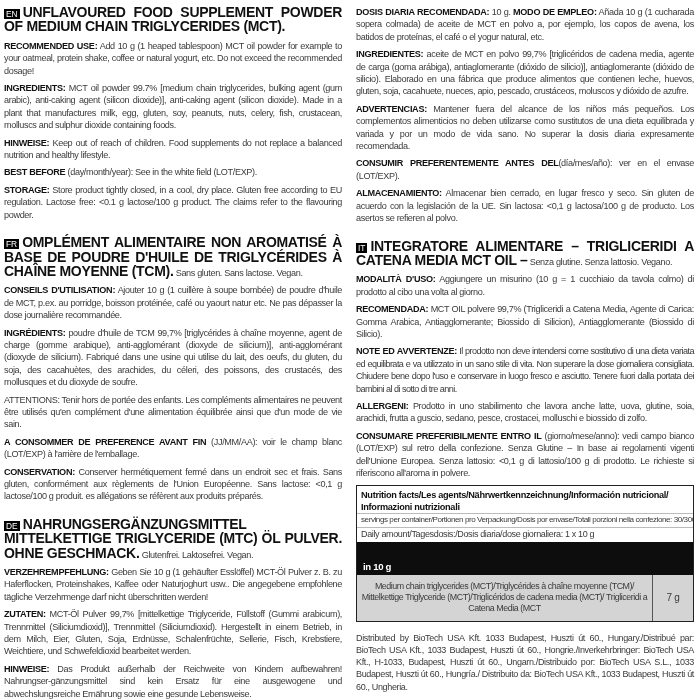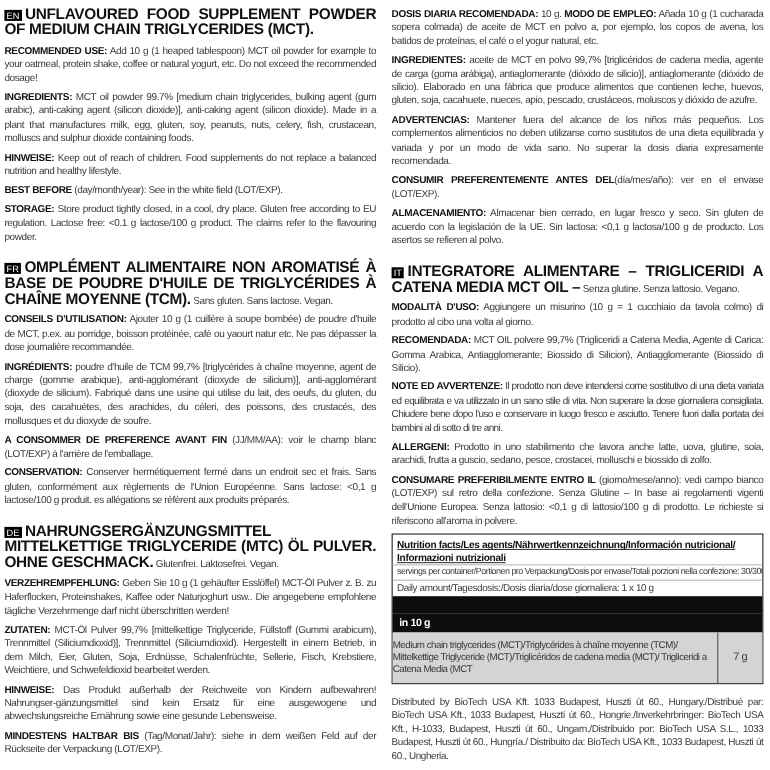--- a/index.html
+++ b/index.html
@@ -8,30 +8,30 @@
   .col { position:absolute; top:6px; width:338px; font-size:9.1px; line-height:12.4px; letter-spacing:-0.35px; }
   .col.left { left:4px; }
   .col.right { left:356px; width:338px; }
   p { margin:0 0 5px 0; text-align:justify; }
   b { color:#111; font-weight:bold; letter-spacing:-0.3px; }
   .sec-title { margin:0 0 5px 0; text-align:justify; }
   .sec-title b { font-size:14px; }
   .gap { height:10px; }
   .lang { display:inline-block; background:#000000; color:#fff; font-weight:normal; font-size:8.4px; line-height:10px; padding:0 2px; margin-right:3px; letter-spacing:0; }
   .nutri { border:1.3px solid #222; margin:6px 0 10px 0; }
-  .nutri .head { padding:3px 4px 0 4px; font-size:9.2px; line-height:12px;text-decoration:underline; }
+  .nutri .head { padding:3px 4px 0 4px; font-size:9.2px; line-height:12px; }
   .nutri .head b { font-size:9.2px; }
   .nutri .row { padding:0 4px; border-top:1px solid #bbb; font-size:9px; line-height:12.6px; white-space:nowrap; overflow:hidden; }
   .nutri .row.small { font-size:8.1px; letter-spacing:-0.45px; }
   .nutri .bar { background:#0d0d0d; height:16px; margin-top:1px; }
   .nutri .colhead { display:flex; background:#0d0d0d; color:#fff; font-weight:bold; height:17px; line-height:17px; font-size:9.6px;flex-direction:column; }
   .nutri .colhead .c1 { flex:1; }
   .nutri .colhead .c2 { width:40px; text-align:center; }
   .nutri .data { display:flex; background:#d4d4d4; }
-  .nutri .data .c1 { flex:1; padding:6px 0; font-size:8.9px; line-height:11.4px; letter-spacing:-0.45px; }
+  .nutri .data .c1 { flex:1; padding:6px 0; font-size:8.9px; line-height:11.4px; letter-spacing:-0.45px;text-align:center; }
   .nutri .data .c2 { width:40px; border-left:1.3px solid #555; display:flex; align-items:center; justify-content:center; font-size:10px; }
   .small-p { font-size:9px; line-height:12.2px; }
 </style>
 </head>
 <body>
 
 <div class="page">
 
   <div class="col left">
 
@@ -43,20 +43,21 @@
       <p><b>BEST  BEFORE</b><span> (day/month/year): See in the white field (LOT/EXP).</span></p>
       <p><b>STORAGE:</b><span> Store product tightly closed, in a cool, dry place. Gluten free according to EU regulation. Lactose free: &lt;0.1 g lactose/100 g product. The claims refer to the flavouring powder.</span></p>
     </div>
 
     <div class="gap"></div>
 
     <div>
       <p class="sec-title"><span class="lang">FR</span><b>OMPLÉMENT ALIMENTAIRE NON AROMATISÉ À BASE DE POUDRE D'HUILE DE TRIGLYCÉRIDES À CHAÎNE MOYENNE (TCM).</b><span> Sans gluten. Sans lactose. Vegan.</span></p>
       <p><b>CONSEILS D'UTILISATION:</b><span> Ajouter 10 g (1 cuillère à soupe bombée) de poudre d'huile de MCT, p.ex. au porridge, boisson protéinée, café ou yaourt natur etc. Ne pas dépasser la dose journalière recommandée.</span></p>
       <p><b>INGRÉDIENTS:</b><span> poudre d'huile de TCM 99,7% [triglycérides à chaîne moyenne, agent de charge (gomme arabique), anti-agglomérant (dioxyde de silicium)], anti-agglomérant (dioxyde de silicium). Fabriqué dans une usine qui utilise du lait, des oeufs, du gluten, du soja, des cacahuètes, des arachides, du céleri, des poissons, des crustacés, des mollusques et du dioxyde de soufre.</span></p>
+      <p>ATTENTIONS: Tenir hors de portée des enfants. Les compléments alimentaires ne peuvent être utilisés qu'en complément d'une alimentation équilibrée ainsi que d'un mode de vie sain.</p>
       <p><b>A CONSOMMER DE PREFERENCE AVANT FIN</b><span> (JJ/MM/AA): voir le champ blanc (LOT/EXP) à l'arrière de l'emballage.</span></p>
       <p><b>CONSERVATION:</b><span> Conserver hermétiquement fermé dans un endroit sec et frais. Sans gluten, conformément aux règlements de l'Union Européenne. Sans lactose: &lt;0,1 g lactose/100 g produit. es allégations se réfèrent aux produits préparés.</span></p>
     </div>
 
     <div class="gap"></div>
 
     <div>
       <p class="sec-title"><span class="lang">DE</span><b>NAHRUNGSERGÄNZUNGSMITTEL MITTELKETTIGE TRIGLYCERIDE (MTC) ÖL PULVER. OHNE GESCHMACK.</b><span> Glutenfrei. Laktosefrei. Vegan.</span></p>
       <p><b>VERZEHREMPFEHLUNG:</b><span> Geben Sie 10 g (1 gehäufter Esslöffel) MCT-Öl Pulver z. B. zu Haferflocken, Proteinshakes, Kaffee oder Naturjoghurt usw.. Die angegebene empfohlene tägliche Verzehrmenge darf nicht überschritten   werden!</span></p>
       <p><b>ZUTATEN:</b><span> MCT-Öl Pulver 99,7% [mittelkettige Triglyceride, Füllstoff (Gummi arabicum), Trennmittel (Siliciumdioxid)], Trennmittel (Siliciumdioxid). Hergestellt in einem Betrieb, in dem Milch, Eier, Gluten, Soja, Erdnüsse, Schalenfrüchte, Sellerie, Fisch, Krebstiere, Weichtiere, und Schwefeldioxid bearbeitet werden.</span></p>

